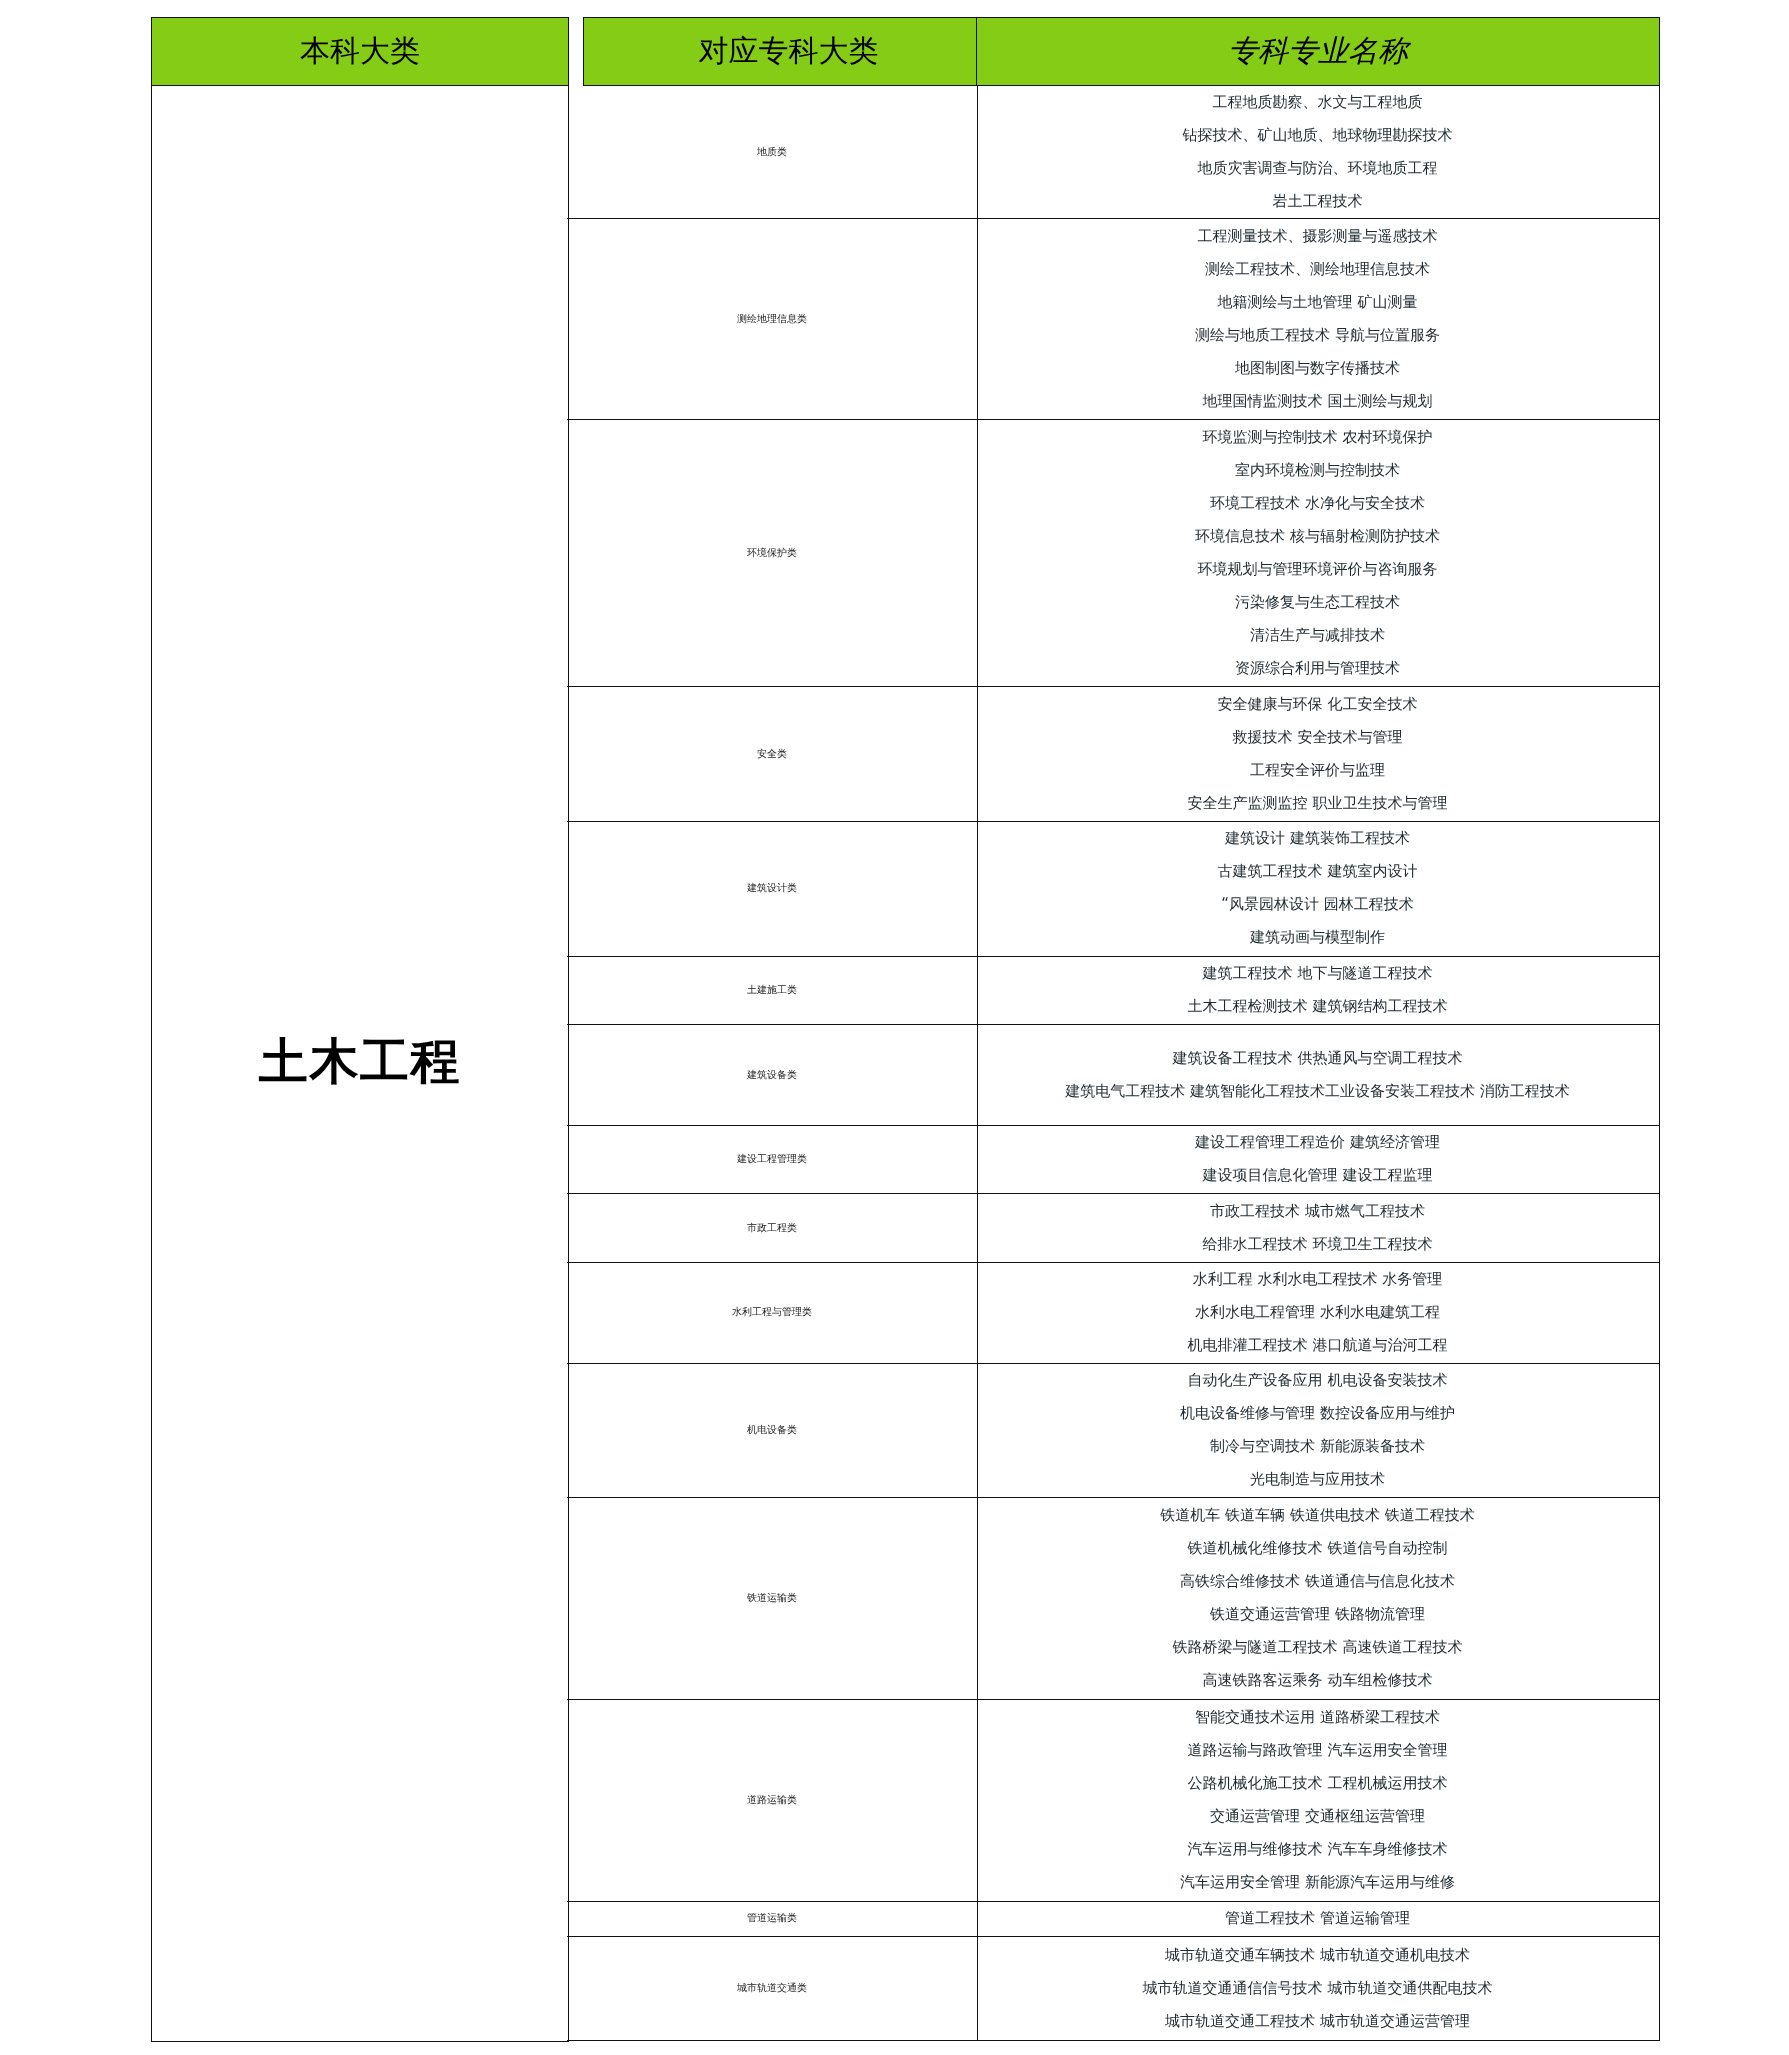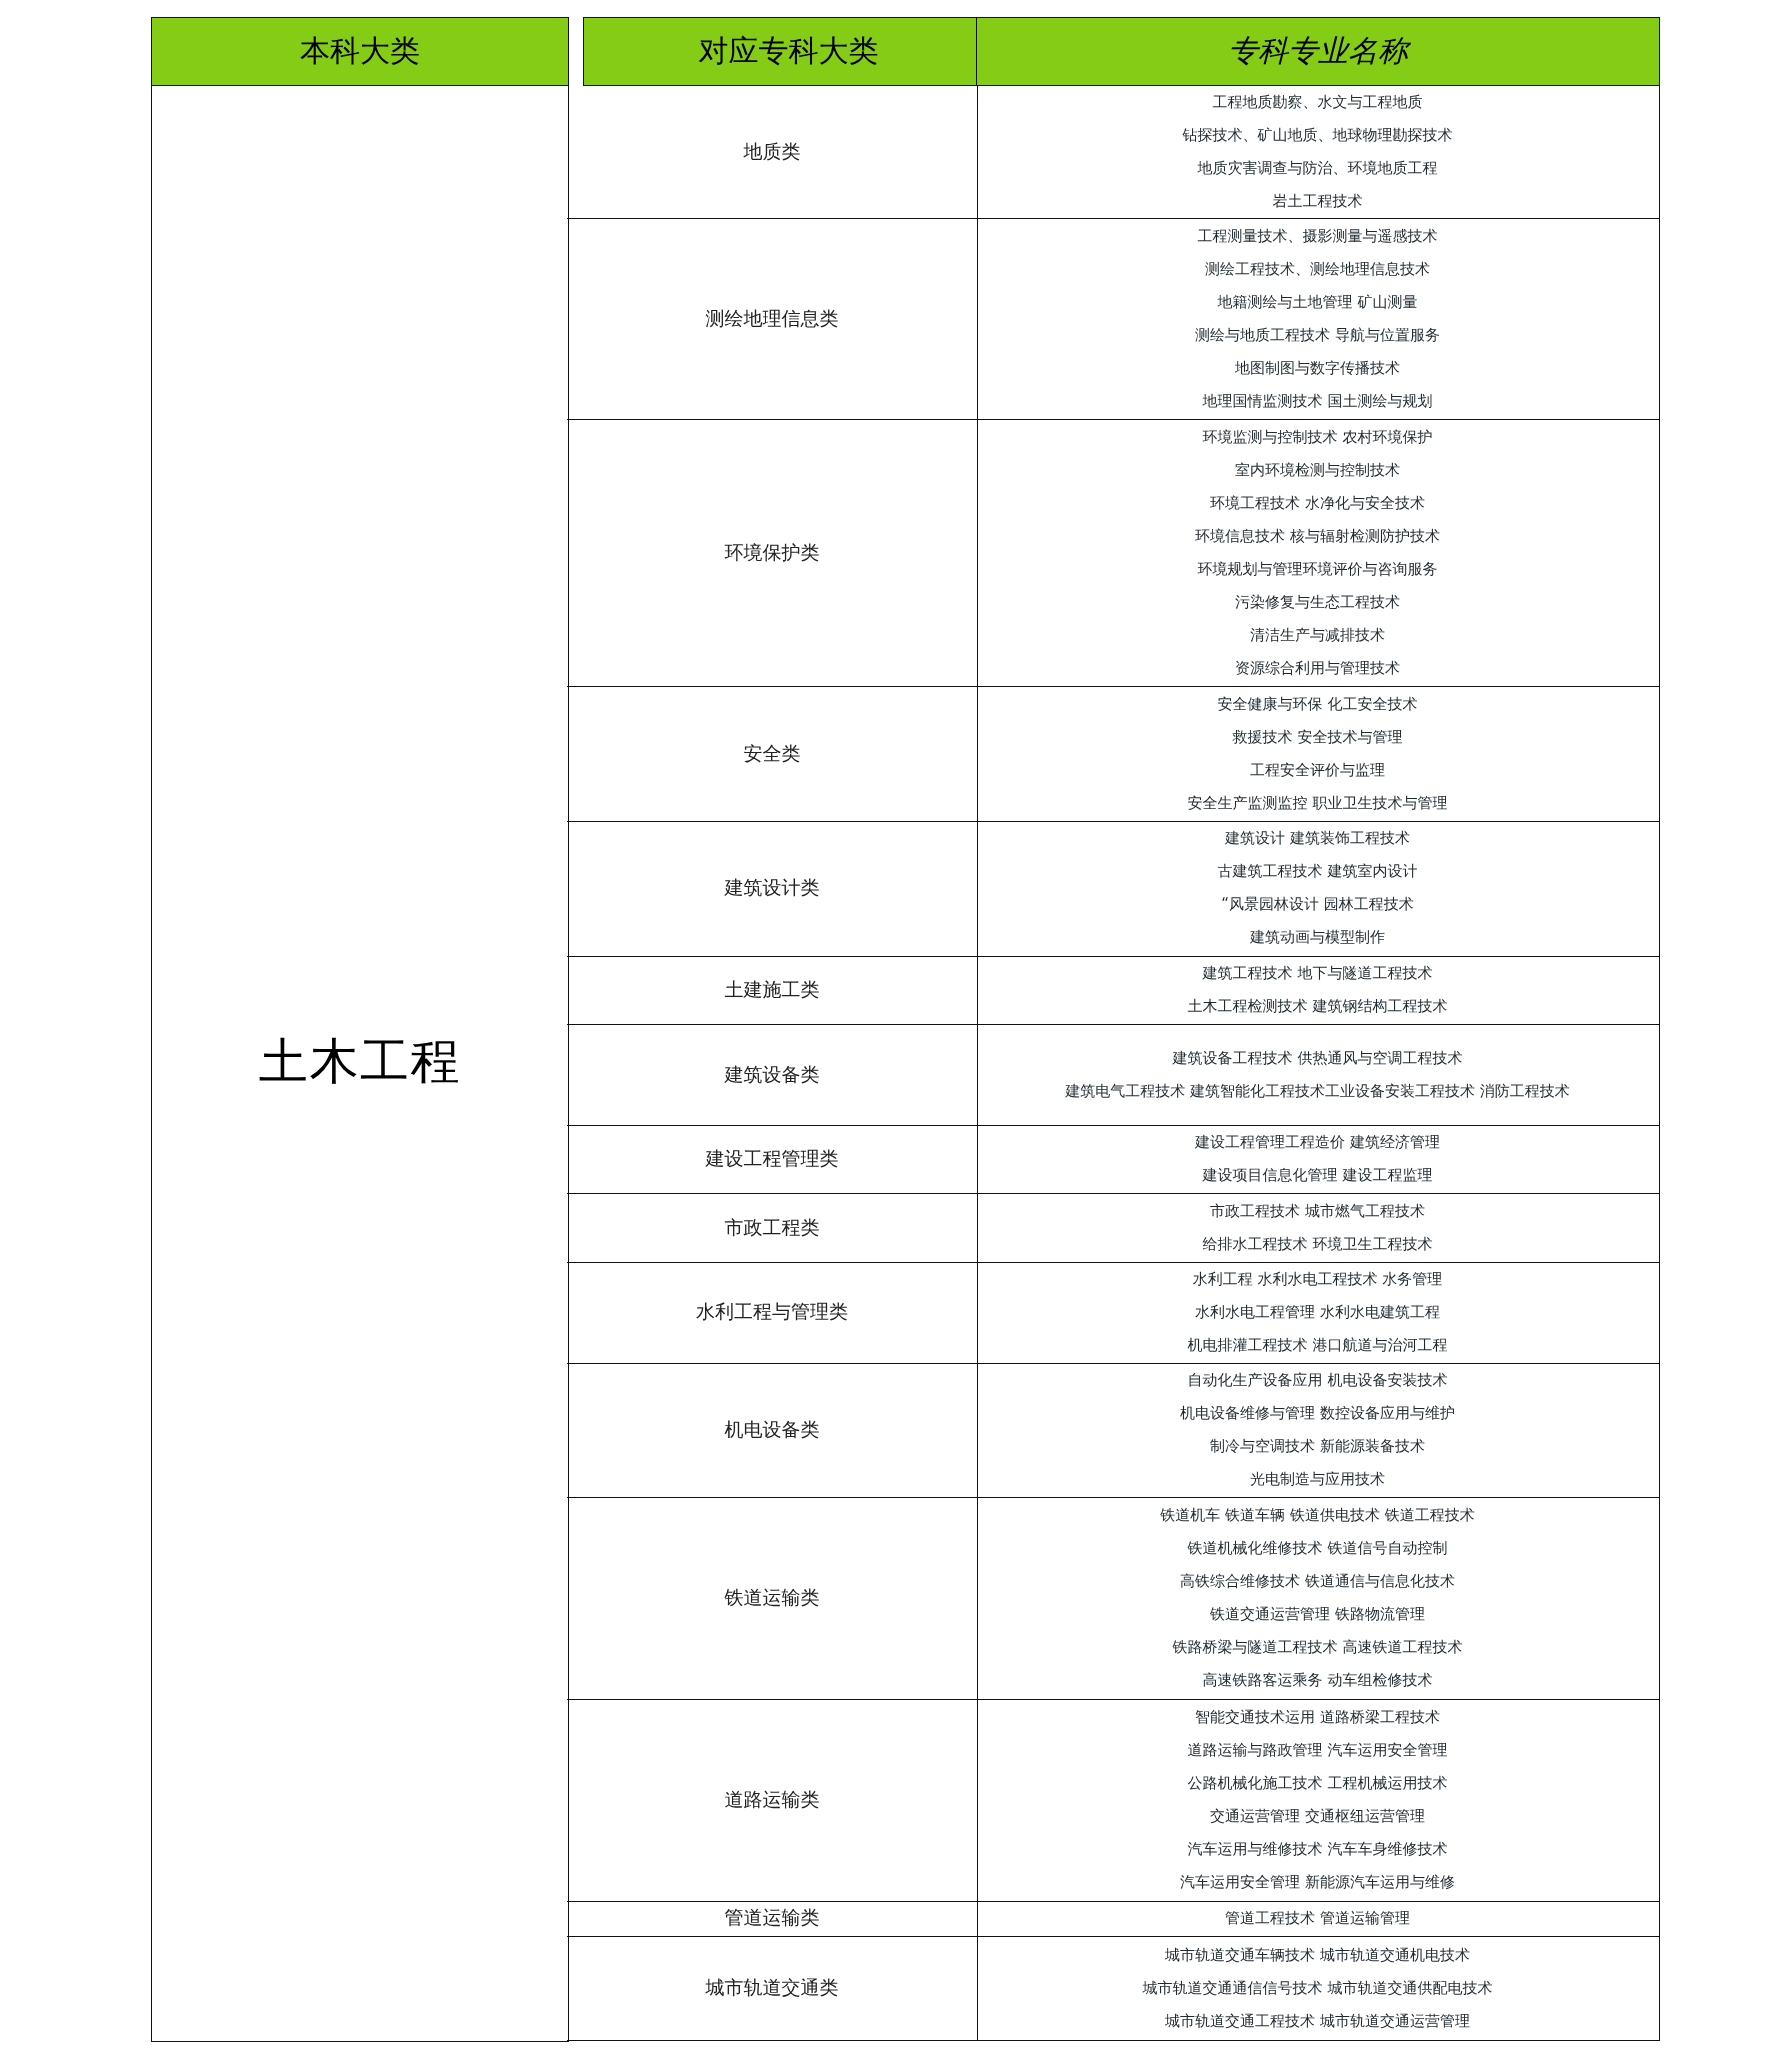--- a/index.html
+++ b/index.html
@@ -8,25 +8,25 @@
   .table { position: absolute; left: 151px; top: 16.7px; width: 1509px; }
   .hdr { position: absolute; top: 0; height: 69px; background: #84cc16;
          border: 1.6px solid #111; box-sizing: border-box; display: flex;
          align-items: center; justify-content: center; font-size: 30px; color: #000; }
   .col1 { left: 0; width: 418px; }
   .col2 { left: 432px; width: 411px; }
   .col3 { left: 825px; width: 684px; font-style: italic; }
   .bigcell { position: absolute; left: 0; width: 418px; top: 67px; height: 1958px;
              border: 1.6px solid #111; border-top: none; box-sizing: border-box;
              display: flex; align-items: center; justify-content: center; }
-  .big-label { font-size: 49px; font-weight: normal; color: #000; letter-spacing: 1.6px; }
+  .big-label { font-size: 49px; font-weight: bold; color: #000; letter-spacing: 1.6px; }
   .row { position: absolute; left: 416px; width: 1093px; }
   .cat { position: absolute; left: 0; top: 0; width: 411px; height: 100%;
          border-right: 1.6px solid #111; border-bottom: 1.6px solid #111; box-sizing: border-box;
-         display: flex; align-items: center; justify-content: center; font-size: 19px; color: #222; }
+         display: flex; align-items: center; justify-content: center; font-size: 10px; color: #222; }
   .majors { position: absolute; left: 409px; top: 0; width: 684px; height: 100%;
             border-right: 1.6px solid #111; border-bottom: 1.6px solid #111; box-sizing: border-box;
             display: flex; flex-direction: column; align-items: center; justify-content: center; }
   .major-line { font-size: 15px; line-height: 33px; color: #1f2a30; white-space: nowrap; }
 </style>
 </head>
 <body>
 
 <div class="table">
   <div class="hdr col1">本科大类</div>

